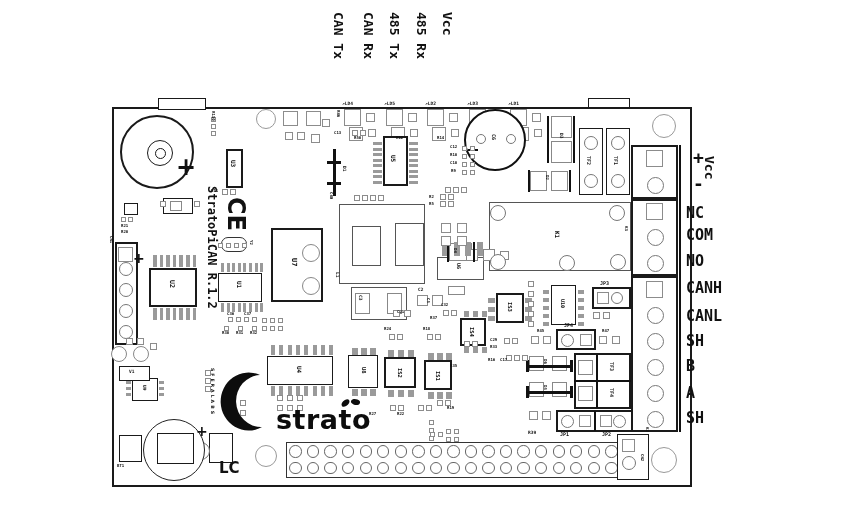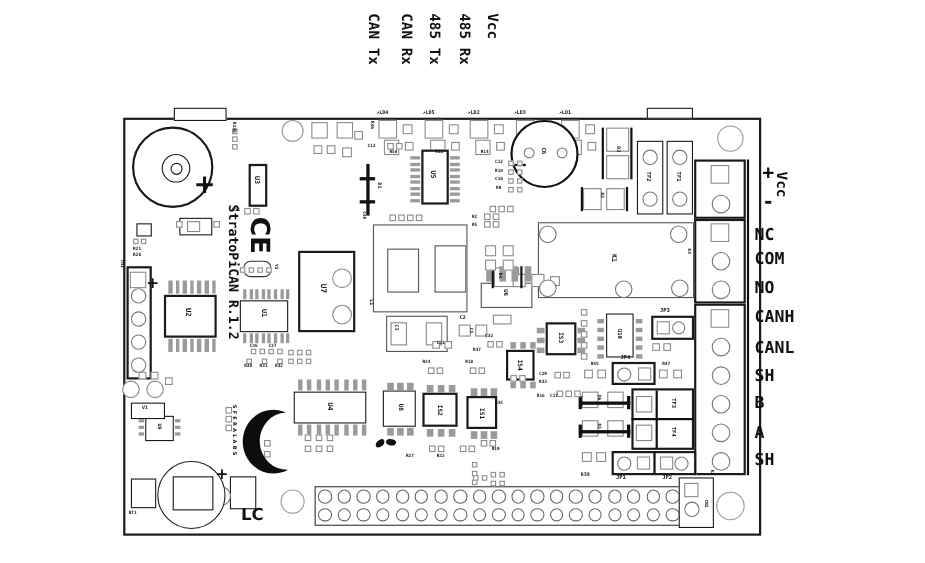--- a/index.html
+++ b/index.html
@@ -556,20 +556,21 @@
 
   <div class="lbl v" style="left:206px;top:186px;font-size:12px">StratoPiCAN R.1.2</div>
   <div class="lbl v" style="left:224px;top:197px;font-size:24px;font-family:'DejaVu Sans',sans-serif">CE</div>
   <div class="lbl v" style="left:209px;top:368px;font-size:4.6px;letter-spacing:2px;font-family:'DejaVu Sans',sans-serif">SFERALABS</div>
   <div class="lbl" style="left:219px;top:461px;font-size:15px;font-family:'DejaVu Sans',sans-serif">LC</div>
   <div class="lbl v" style="left:703px;top:156px;font-size:13px">Vcc</div>
 
   <svg class="abs" style="left:220px;top:370px" width="56" height="64" viewBox="0 0 56 64">
     <path d="M 40 5 A 28 29 0 1 0 42 57 A 23 24 0 1 1 40 5 Z" fill="#0d0d0d"></path>
   </svg>
+  <div id="logo-word">strato</div>
   <div class="leaf" style="left:341px;top:400px;width:9px;height:6px;transform:rotate(-28deg)"></div>
   <div class="leaf" style="left:351px;top:399px;width:9px;height:6px;transform:rotate(22deg)"></div>
 
   <div class="cir" style="left:120px;top:115px;width:74px;height:74px;border-width:2.5px"></div>
   <div class="cir" style="left:147px;top:140px;width:26px;height:26px;border-width:1.8px"></div>
   <div class="cir" style="left:154.5px;top:147.5px;width:11px;height:11px;border-width:1.5px"></div>
   <div class="lbl" style="left:176px;top:155px;font-size:24px;font-family:'DejaVu Sans',sans-serif">+</div>
 
   <div class="cir" style="left:143px;top:419px;width:62px;height:62px;border-width:1.6px;border-color:#222"></div>
   <div class="box" style="left:157px;top:433px;width:37px;height:31px;border-width:1.5px"></div>

